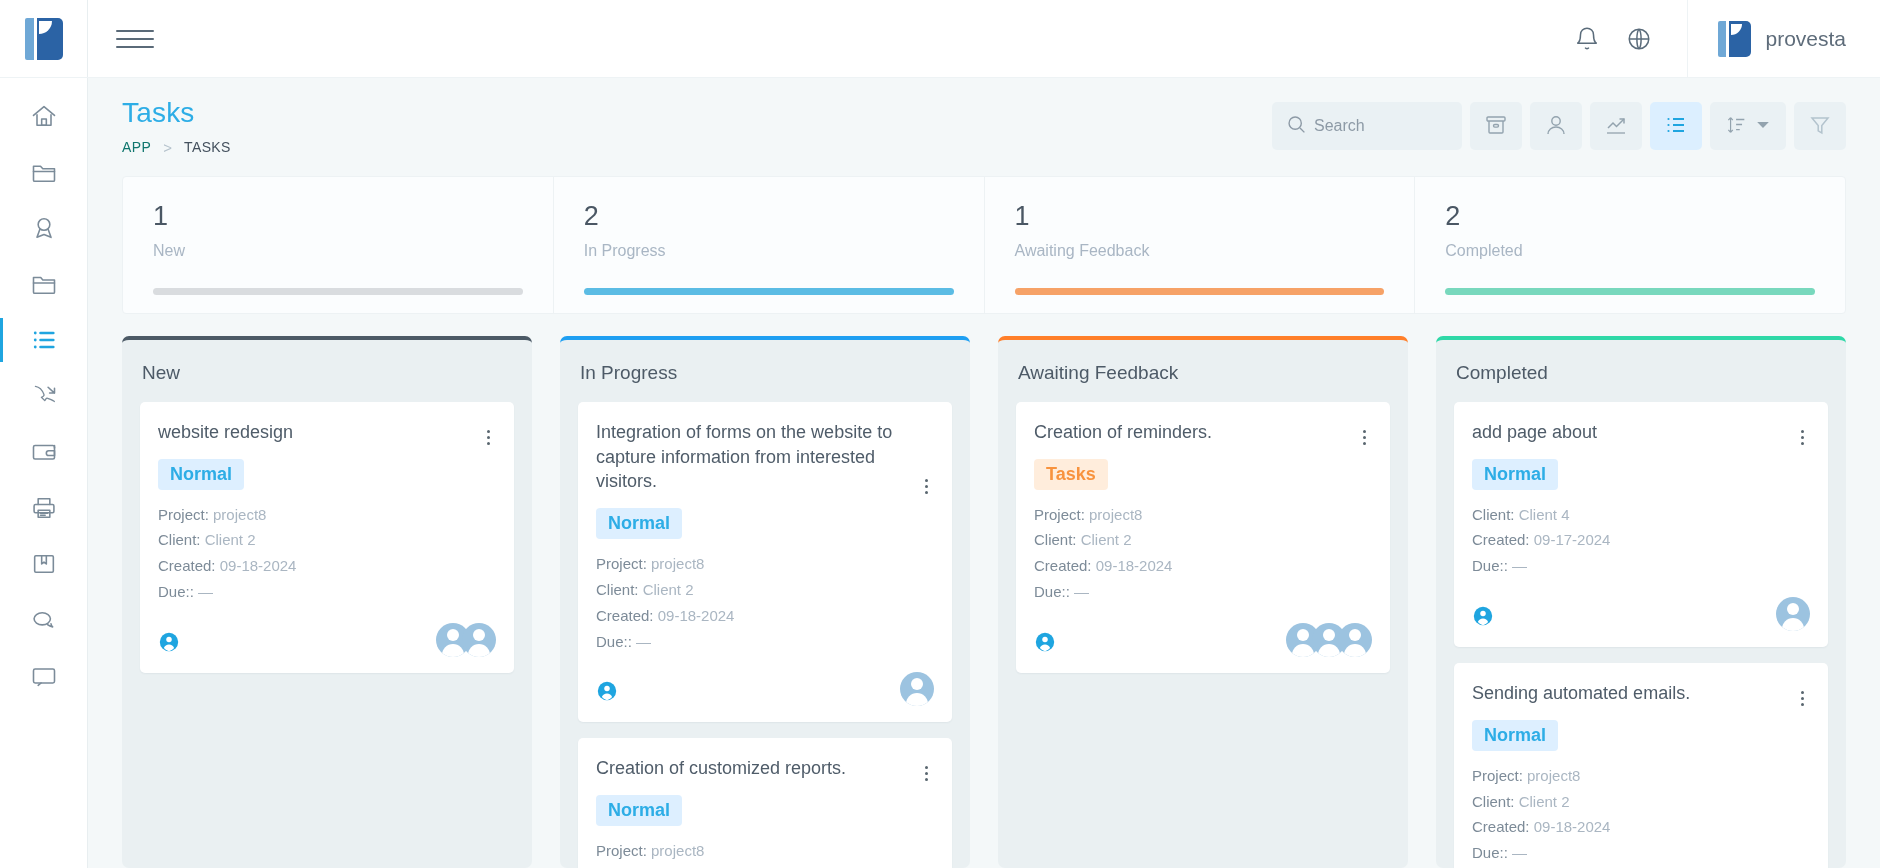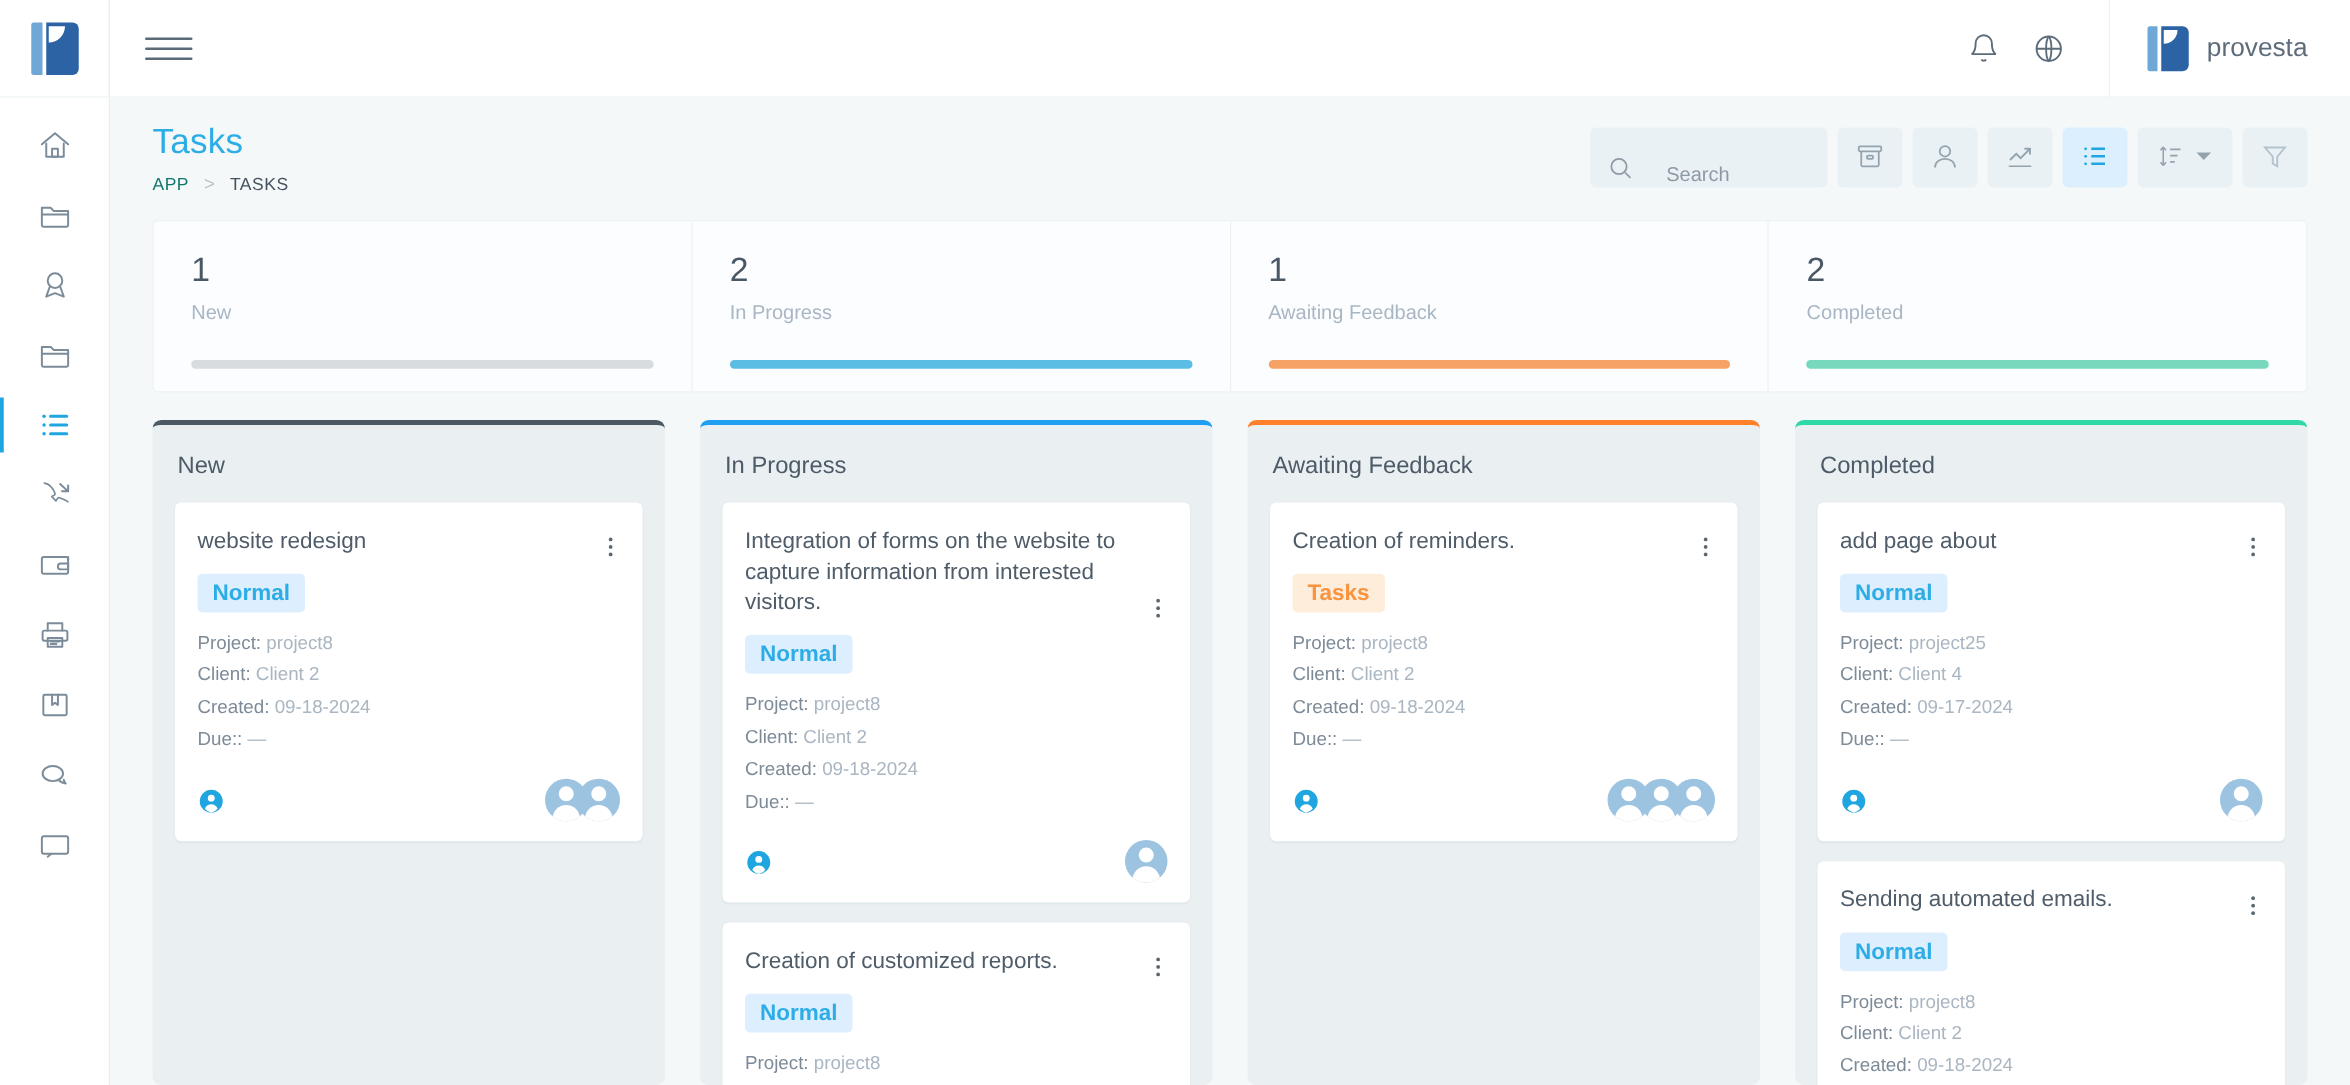--- a/index.html
+++ b/index.html
@@ -90,21 +90,21 @@
     display: flex; align-items: center; gap: 12px;
     margin-top: 10px; font-size: 14px;
   }
   .crumb-app { color: #0f766e; letter-spacing: .4px; }
   .crumb-sep { color: #b5c2cc; font-size: 15px; }
   .crumb-cur { color: #44515e; letter-spacing: .4px; }
 
   .pagehead-right { margin-left: auto; display: flex; align-items: center; gap: 8px; padding-top: 4px; }
   .search-box {
     width: 190px; height: 48px; background: #eaf1f4; border-radius: 5px;
-    display: flex; align-items: flex-end; padding: 0 14px; gap: 26px; cursor: text;
+    display: flex; align-items: center; padding: 0 14px; gap: 7px; cursor: text;
   }
   .search-text { font-size: 16px; color: #8d9aa6; }
   .tool-btn {
     width: 52px; height: 48px; background: #eaf1f4; border-radius: 5px;
     display: flex; align-items: center; justify-content: center;
     cursor: pointer; border: none;
   }
   .tool-btn.active { background: #dcefff; }
   .tool-btn.wide { width: 76px; gap: 8px; }
 
@@ -564,21 +564,20 @@
         <div class="card-top">
           <h3 class="card-title">add page about</h3>
           <span class="kebab">
                   <i></i>
                   <i></i>
                   <i></i>
                 </span>
         </div>
         <span class="badge normal">Normal</span>
         <div class="meta">
-          <div class="meta-row">Project: <span class="meta-val">project25</span></div>
           <div class="meta-row">Client: <span class="meta-val">Client 4</span></div>
           <div class="meta-row">Created: <span class="meta-val">09-17-2024</span></div>
           <div class="meta-row">Due:: <span class="meta-val">—</span></div>
         </div>
         <div class="card-foot">
           <span>
             <svg width="22" height="22" viewBox="0 0 24 24" fill="#1fa5e0">
               <circle cx="12" cy="12" r="10" fill="#1fa5e0"></circle>
               <circle cx="12" cy="9.3" r="3" fill="#fff"></circle>
               <path d="M6.4 18.6c.9-2.6 3-4 5.6-4s4.7 1.4 5.6 4A10 10 0 0 1 12 22a10 10 0 0 1-5.6-3.4z" fill="#fff"></path>

